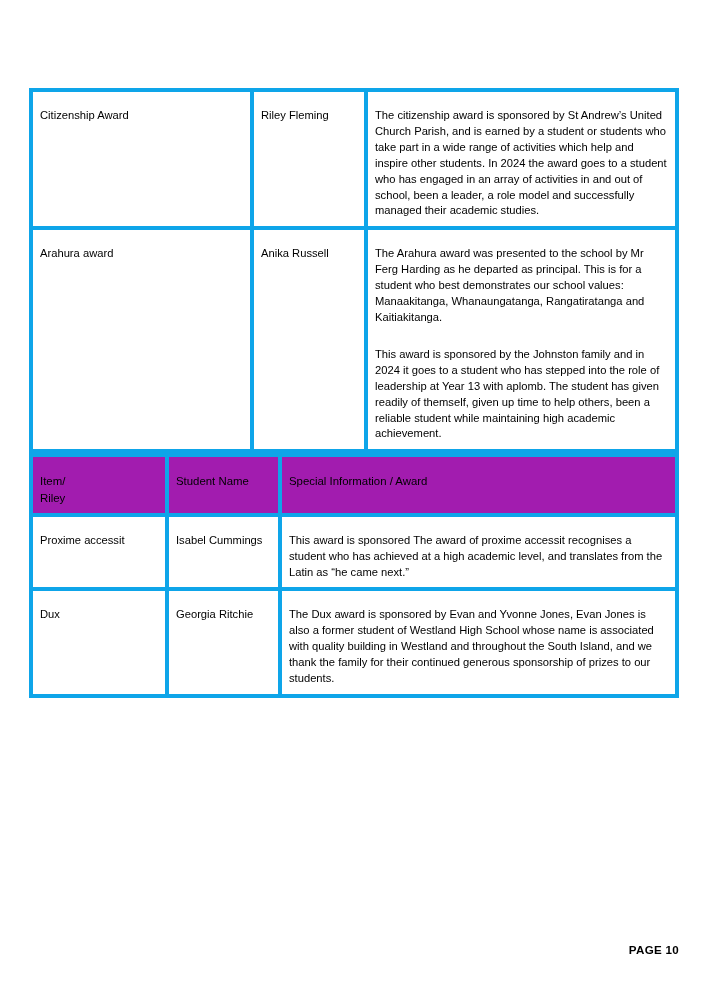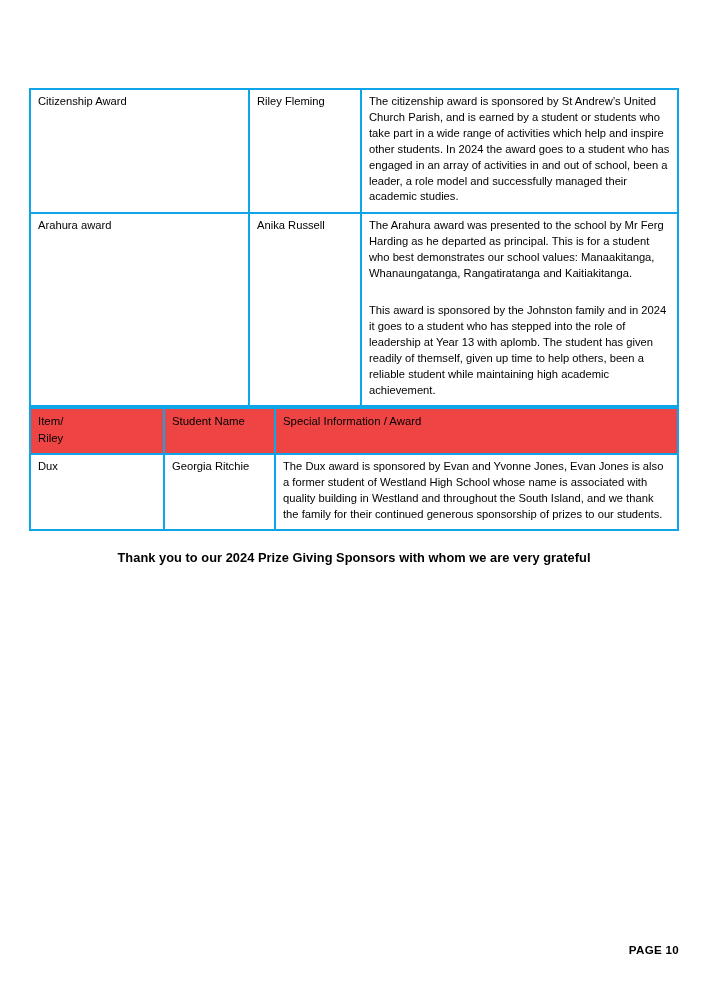--- a/index.html
+++ b/index.html
@@ -23,35 +23,35 @@
     padding: 88px 29px 0 29px;
   }
   table.doc-table {
     width: 650px;
     border-collapse: collapse;
     table-layout: fixed;
     font-size: 11.2px;
     line-height: 1.42;
   }
   table.doc-table td, table.doc-table th {
-    border: 2px solid #0ea5e9;
-    padding: 4px 7px 7px 7px;
+    border: 4px solid #0ea5e9;
+    padding: 16px 7px 7px 7px;
     vertical-align: top;
     text-align: left;
     font-weight: normal;
   }
   .col-item { width: 118px; }
   .col-name { width: 95px; }
   .col-info { width: auto; }
 
   .t1 .col-item { width: 203px; }
   .t1 .col-name { width: 96px; }
 
   .head-row th {
-    background: #ef4444;
+    background: #a21caf;
     font-weight: bold;
     font-size: 11.4px;
     padding-top: 9px;
     padding-bottom: 9px;
   }
   .head-row th .line2 { display: block; }
 
   .section-title {
     text-align: center;
     font-weight: bold;
@@ -114,25 +114,31 @@
         <th class="col-item">
           <span>Item/</span>
           <span class="line2">Riley</span>
         </th>
         <th class="col-name">Student Name</th>
         <th class="col-info">Special Information / Award</th>
       </tr>
     </thead>
     <tbody>
       <tr>
+        <td class="col-item">Proxime accessit</td>
+        <td class="col-name">Isabel Cummings</td>
+        <td class="col-info">
+          <p class="cell-p">This award is sponsored The award of proxime accessit recognises a student who has achieved at a high academic level, and translates from the Latin as “he came next.”</p>
+        </td>
+      </tr>
+      <tr>
         <td class="col-item">Dux</td>
         <td class="col-name">Georgia Ritchie</td>
         <td class="col-info">
           <p class="cell-p">The Dux award is sponsored by Evan and Yvonne Jones, Evan Jones is also a former student of Westland High School whose name is associated with quality building in Westland and throughout the South Island, and we thank the family for their continued generous sponsorship of prizes to our students.</p>
         </td>
       </tr>
     </tbody>
   </table>
 
-  <div class="closing">Thank you to our 2024 Prize Giving Sponsors with whom we are very grateful</div>
 
   <div class="footer">PAGE 10</div>
 </div>
 
 </body></html>

